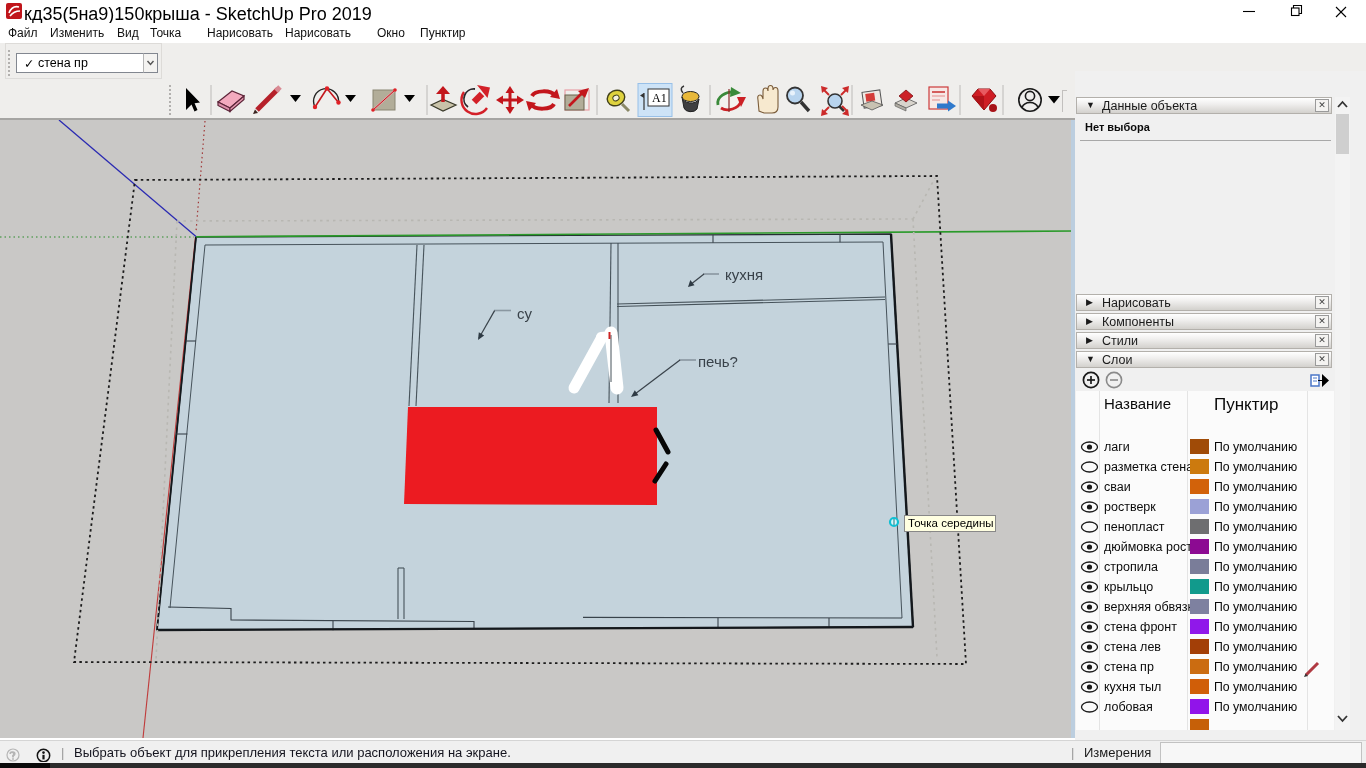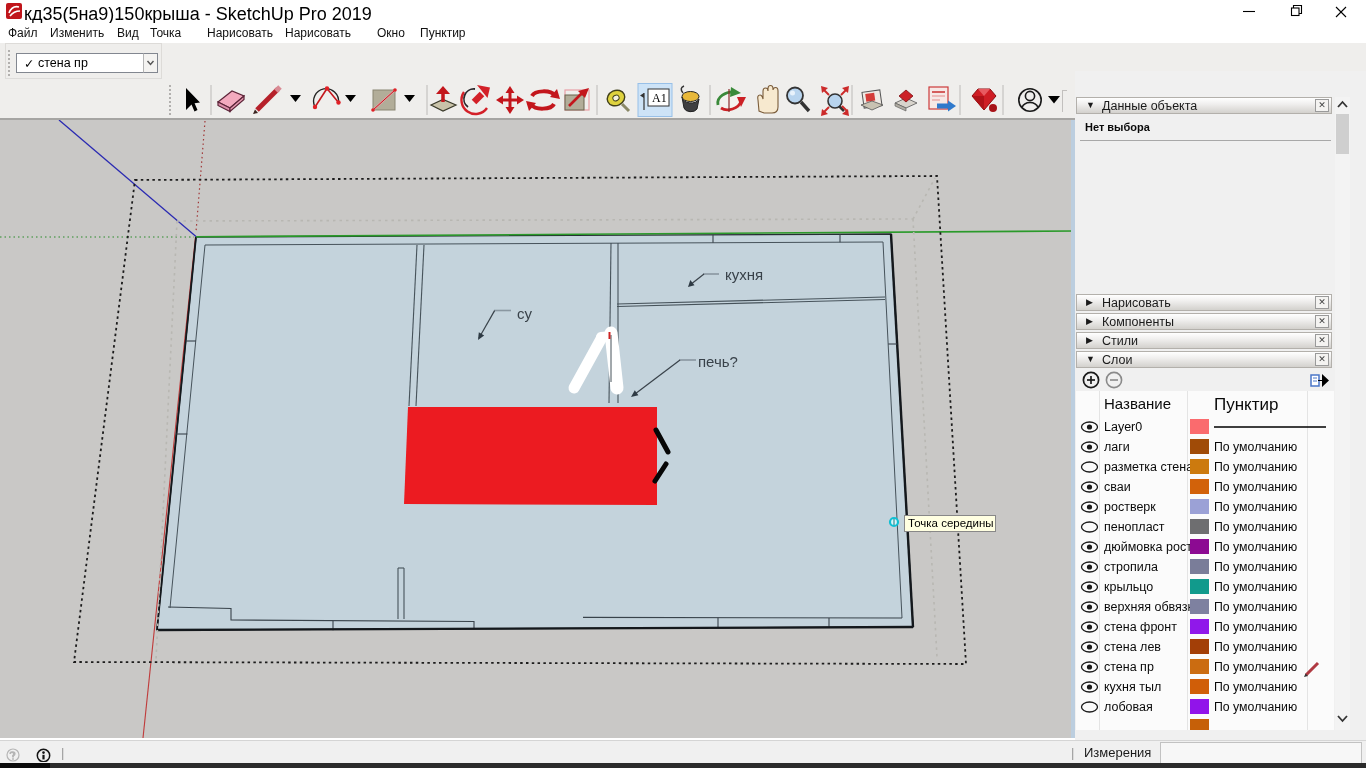--- a/index.html
+++ b/index.html
@@ -372,31 +372,20 @@
       <line x1="238" y1="12" x2="242" y2="12" stroke="#4a76c8" stroke-width="1"></line>
       <path d="M243 11 h4 v-6 l7 6.5 -7 6.5 v-6 h-4 z" fill="#000"></path>
 </svg>
 <div class="abs" style="left:1px;top:320px;width:258px;height:339px;background:#fbfbfb"></div>
 <div class="abs" style="left:24px;top:320px;width:1px;height:339px;background:#e4e4e4"></div>
 <div class="abs" style="left:112px;top:320px;width:1px;height:339px;background:#e4e4e4"></div>
 <div class="abs" style="left:232px;top:320px;width:1px;height:339px;background:#e4e4e4"></div>
 <div class="abs" style="left:29px;top:324px;font-size:15px;color:#0a0a0a">Название</div>
 <div class="abs" style="left:139px;top:324px;font-size:17px;color:#0a0a0a">Пунктир</div>
 <div id="rows" style="position:absolute;left:0;top:0;width:260px;height:659px;overflow:hidden">
-      <div class="lrow" style="top:346px">
-        <svg style="position:absolute;left:4px;top:3px" width="19" height="14">
-          <ellipse cx="9.5" cy="7" rx="8" ry="5" fill="none" stroke="#1a1a1a" stroke-width="1.3"></ellipse>
-          <circle cx="9.5" cy="7" r="2.6" fill="#1a1a1a"></circle>
-        </svg>
-        <span class="lname">Layer0</span>
-        <span class="sw" style="background:#fa6b6e"></span>
-        <svg style="position:absolute;left:138px;top:0" width="115" height="20">
-          <line x1="0" y1="10" x2="112" y2="10" stroke="#000" stroke-width="1.6"></line>
-        </svg>
-      </div>
       <div class="lrow" style="top:366px">
         <svg style="position:absolute;left:4px;top:3px" width="19" height="14">
           <ellipse cx="9.5" cy="7" rx="8" ry="5" fill="none" stroke="#1a1a1a" stroke-width="1.3"></ellipse>
           <circle cx="9.5" cy="7" r="2.6" fill="#1a1a1a"></circle>
         </svg>
         <span class="lname">лаги</span>
         <span class="sw" style="background:#a04b07"></span>
         <span class="dash">По умолчанию</span>
       </div>
       <div class="lrow" style="top:386px">
@@ -537,18 +526,19 @@
 <div class="abs" id="status">
 <svg class="abs" style="left:6px;top:7px" width="52" height="14">
       <circle cx="7" cy="7" r="6" fill="none" stroke="#b5b5b5" stroke-width="1.2"></circle>
       <path d="M7 3.2 a2.6 2.6 0 0 1 2.6 2.6 q0 1.6-1.6 2.4 l-0.2 1.4 h-1.6 l-0.2-2.2 q1-0.6 1-1.4 a1 1 0 0 0 -2 0 h-1.6 a2.6 2.6 0 0 1 2.6-2.8 z" fill="#b5b5b5"></path>
       <circle cx="7" cy="11" r="0.9" fill="#b5b5b5"></circle>
       <circle cx="37.5" cy="7.5" r="6.2" fill="none" stroke="#141414" stroke-width="1.5"></circle>
       <circle cx="37.5" cy="4.6" r="1.3" fill="#141414"></circle>
       <path d="M36.4 6.8 h2.2 v4.6 h-2.2 z" fill="#141414"></path>
     </svg>
 <span class="abs" style="left:61px;top:4px;color:#999">|</span>
+<span class="abs" style="left:74px;top:4px;color:#14141e">Выбрать объект для прикрепления текста или расположения на экране.</span>
 <span class="abs" style="left:1071px;top:4px;color:#999">|</span>
 <span class="abs" style="left:1084px;top:4px">Измерения</span>
 </div>
 <div class="abs" id="measinput"></div>
 <div class="abs" id="bstrip"></div>
 <div class="abs" id="bstrip2"></div>
 
 </body></html>

